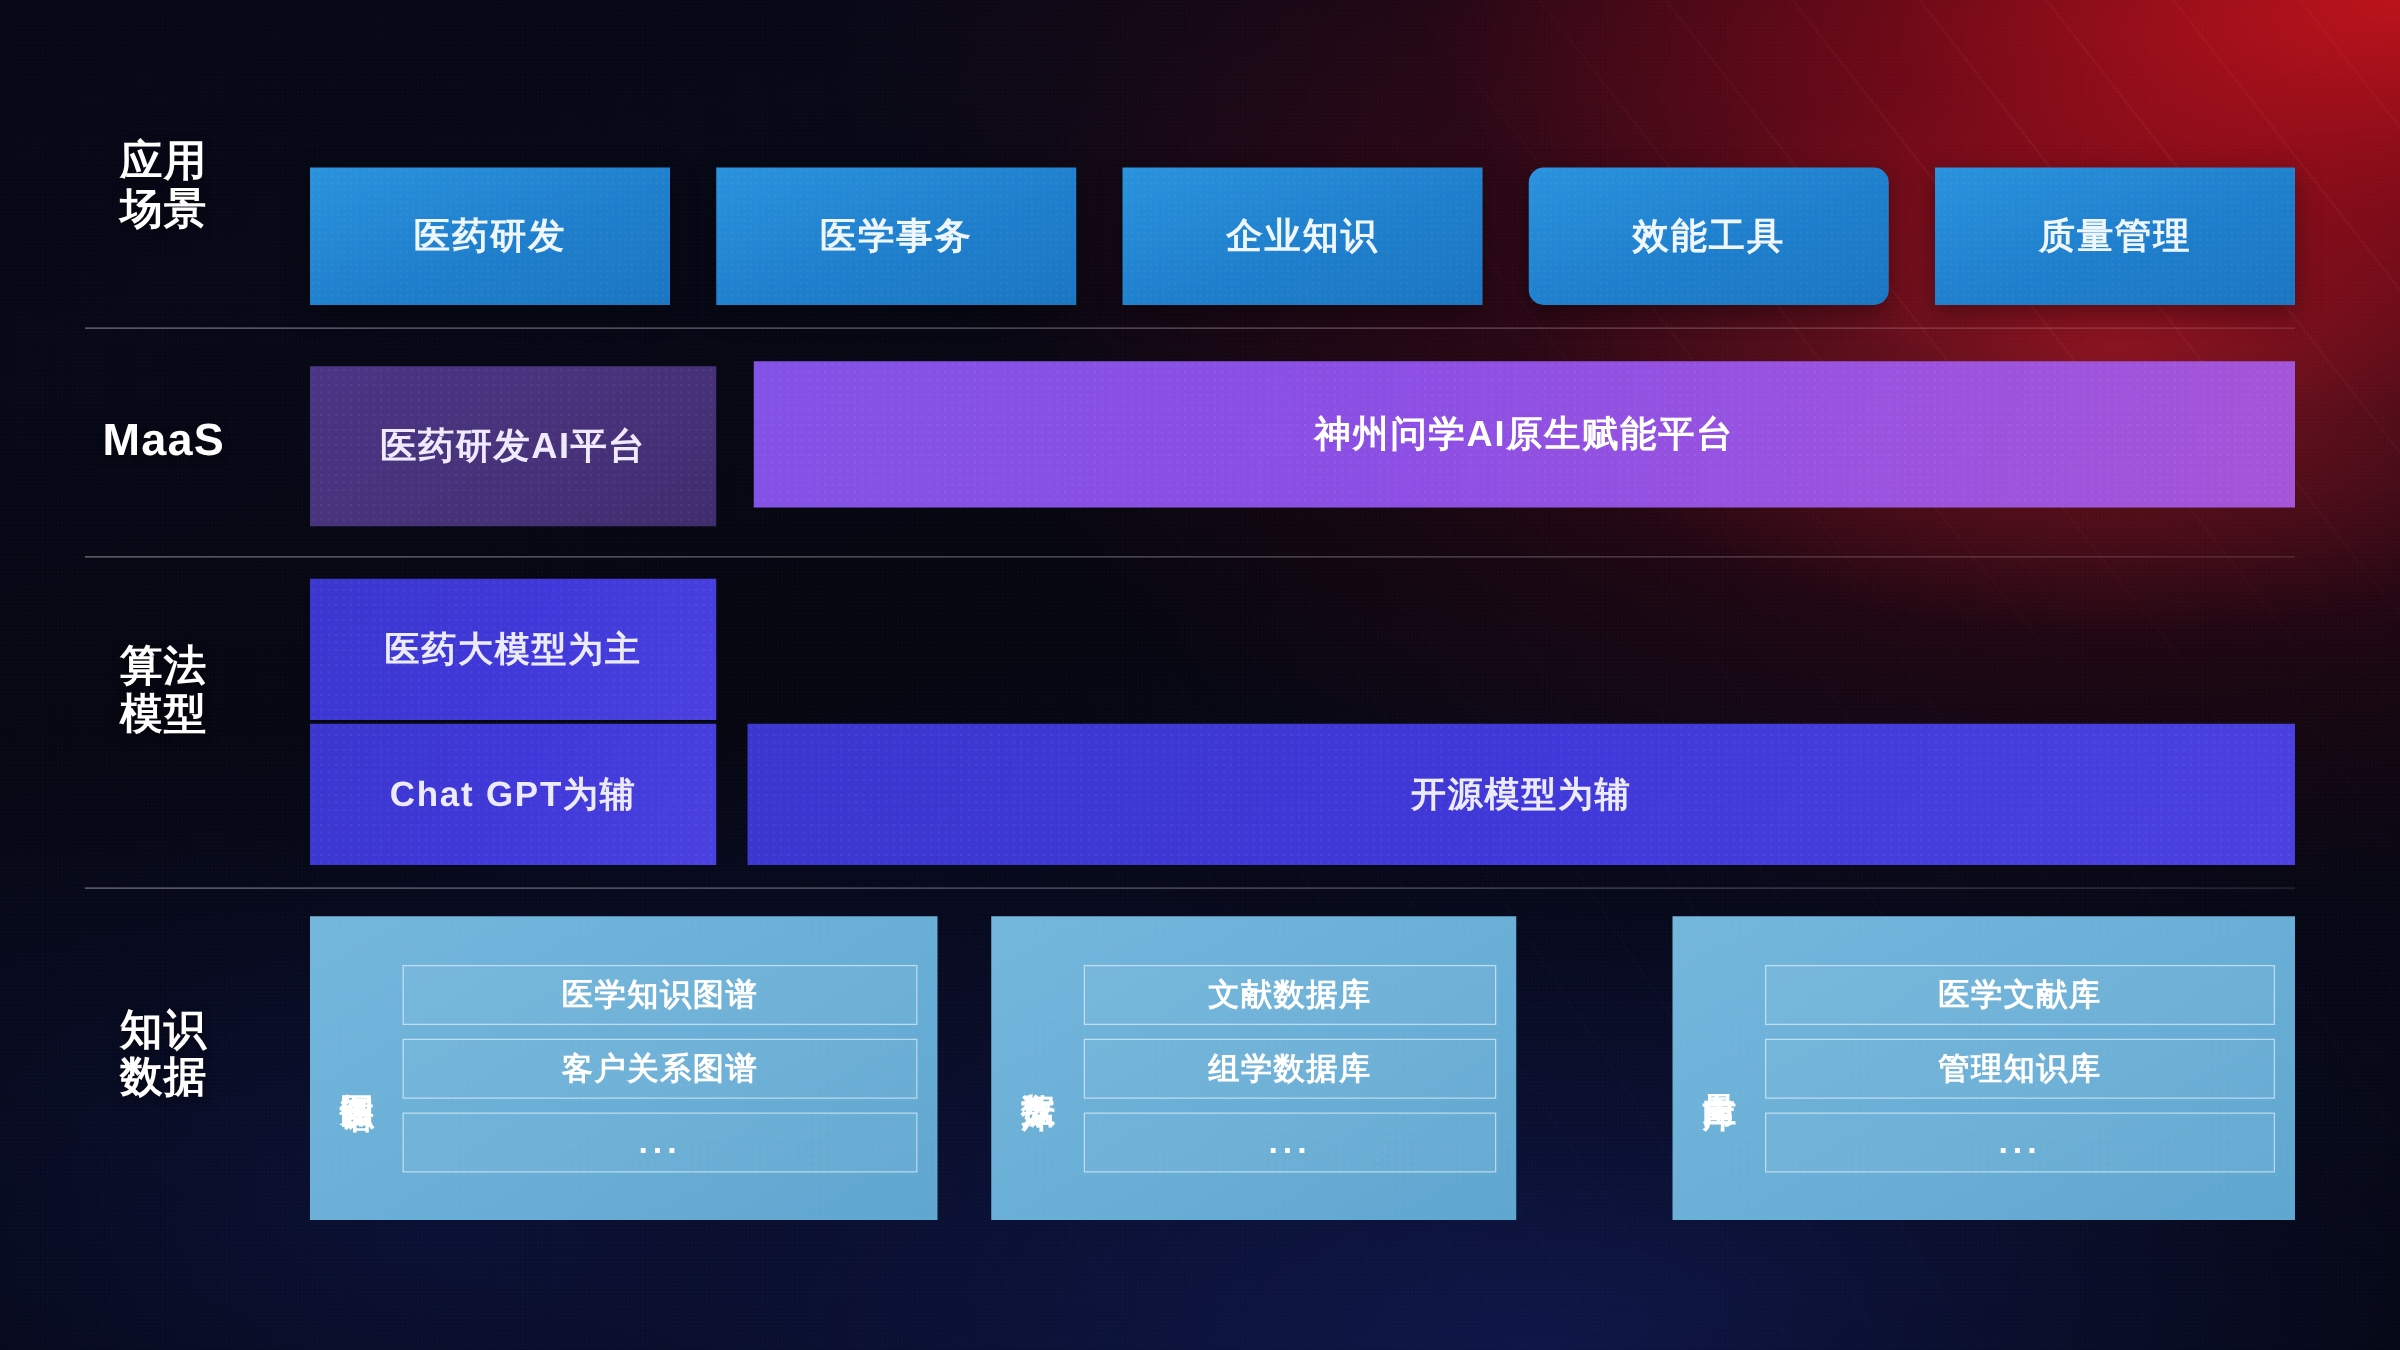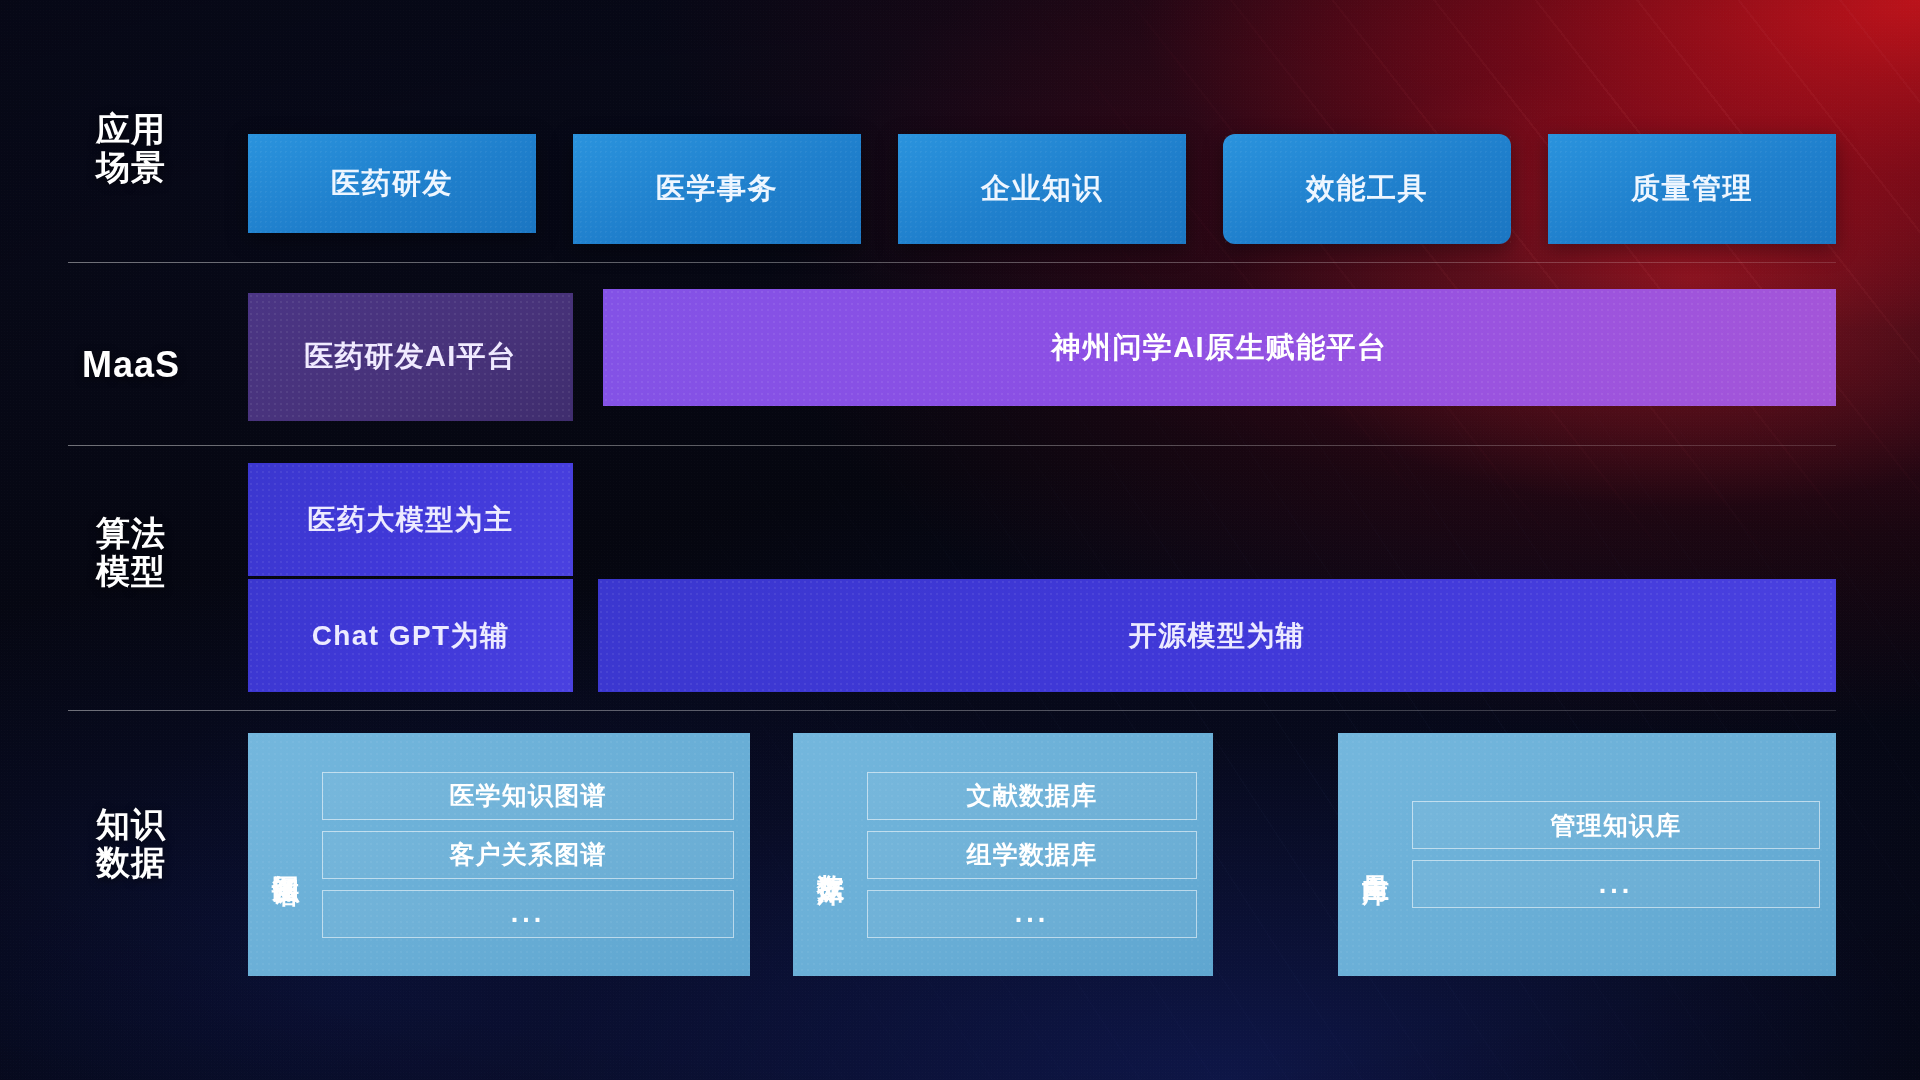--- a/index.html
+++ b/index.html
@@ -159,39 +159,39 @@
 <div class="bg-streaks"></div>
 <div class="bg-streaks2"></div>
 <div class="bg-grain"></div>
 <div class="bg-vignette"></div>
 
 <div class="stage">
 
   <div class="rowlabel" style="left:68px; top:110px; width:126px; font-size:34px;">应用
 场景</div>
 
-  <div class="appbox" style="left:248px;  top:134px; width:288px; height:99px;">
+  <div class="appbox" style="left:248px;  top:134px; width:288px; height:110px;">
     <span>医药研发</span>
   </div>
   <div class="appbox" style="left:573px;  top:134px; width:288px; height:110px;">
     <span>医学事务</span>
   </div>
   <div class="appbox" style="left:898px;  top:134px; width:288px; height:110px;">
     <span>企业知识</span>
   </div>
   <div class="appbox" style="left:1223px; top:134px; width:288px; height:110px;border-radius:12px;">
     <span>效能工具</span>
   </div>
   <div class="appbox" style="left:1548px; top:134px; width:288px; height:110px;">
     <span>质量管理</span>
   </div>
 
   <div class="divider" style="left:68px; top:262px; width:1768px;"></div>
 
-  <div class="rowlabel" style="left:68px; top:345px; width:126px; font-size:36px;">MaaS</div>
+  <div class="rowlabel" style="left:68px; top:332px; width:126px; font-size:36px;">MaaS</div>
 
   <div class="maas-left dotted" style="left:248px; top:293px; width:325px; height:128px;">
     <span>医药研发AI平台</span>
   </div>
   <div class="maas-right dotted" style="left:603px; top:289px; width:1233px; height:117px;">
     <span>神州问学AI原生赋能平台</span>
   </div>
 
   <div class="divider" style="left:68px; top:445px; width:1768px;"></div>
 
@@ -228,18 +228,19 @@
     <div class="kcard-items">
       <div class="kitem">文献数据库</div>
       <div class="kitem">组学数据库</div>
       <div class="kitem ellipsis">...</div>
     </div>
   </div>
 
   <div class="kcard" style="left:1338px; top:733px; width:498px; height:243px;">
     <div class="kcard-title">向量库</div>
     <div class="kcard-items">
+      <div class="kitem">医学文献库</div>
       <div class="kitem">管理知识库</div>
       <div class="kitem ellipsis">...</div>
     </div>
   </div>
 
 </div>
 
 </body></html>

